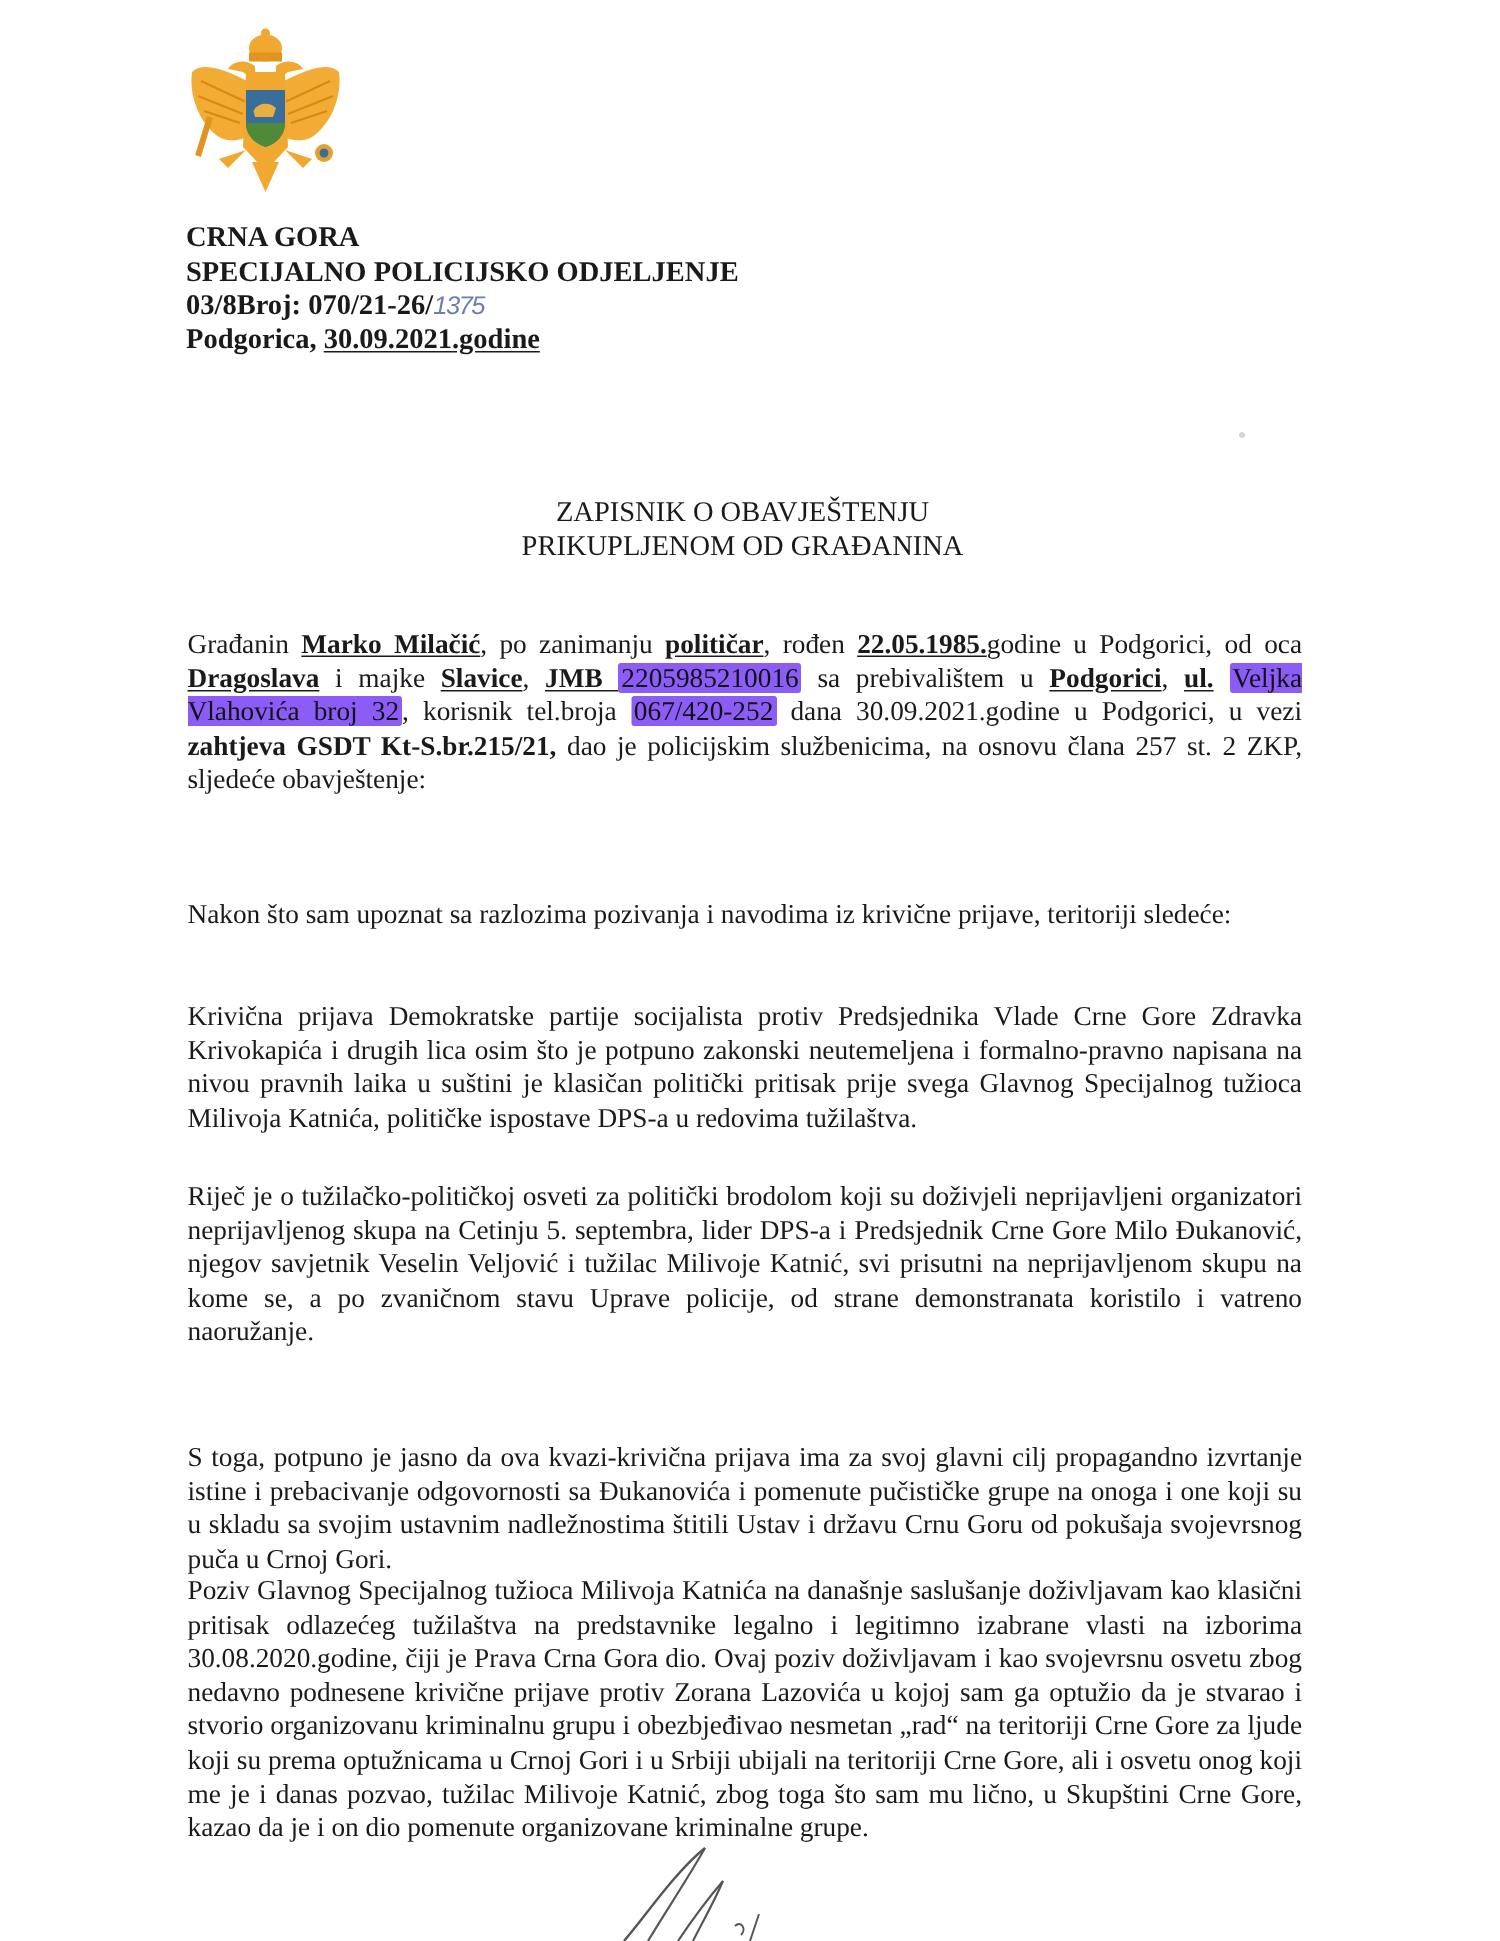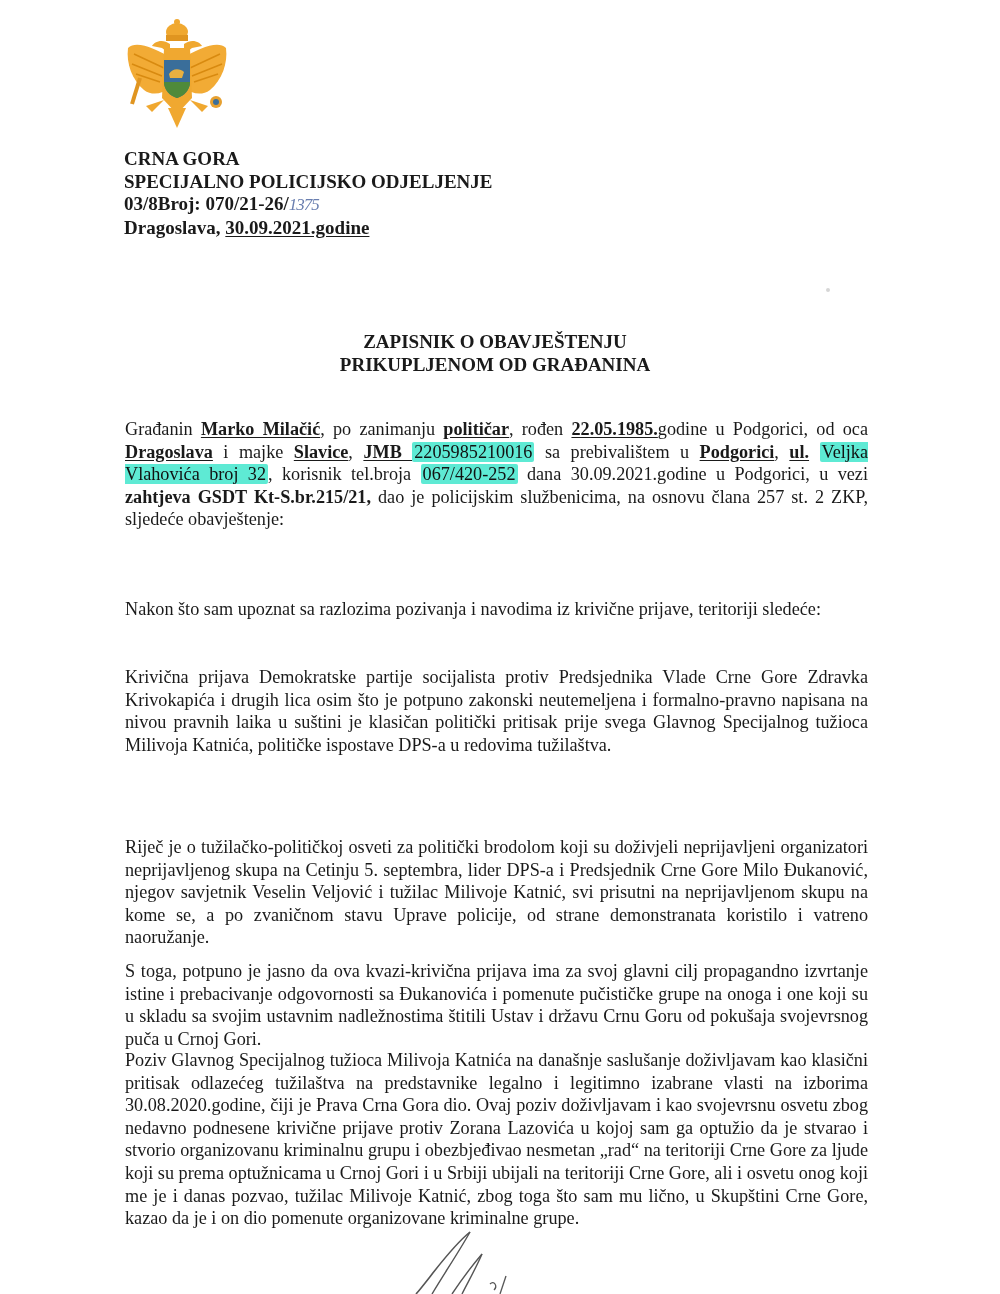--- a/index.html
+++ b/index.html
@@ -5,26 +5,26 @@
     html, body { margin: 0; padding: 0; background: #ffffff; }
     body {
       width: 1000px; height: 1294px; position: relative; overflow: hidden;
       font-family: "Liberation Serif", "DejaVu Serif", serif;
       color: #1a1a1a;
     }
     .page { position: absolute; left: 0; top: 0; width: 1000px; height: 1294px; }
     .crest { position: absolute; left: 124px; top: 18px; width: 106px; height: 112px; }
     .header { position: absolute; left: 124px; top: 148px; font-weight: bold; font-size: 19px; line-height: 22.6px; }
     .header div { white-space: nowrap; }
-    .handno { font-family: Liberation Serif, serif; font-weight: normal; font-style: italic; color: #6a7fb0; font-size: 17px; letter-spacing: -1px; }
+    .handno { font-family: Liberation Sans, sans-serif; font-weight: normal; font-style: italic; color: #6a7fb0; font-size: 17px; letter-spacing: -1px; }
     .u { text-decoration: underline; text-underline-offset: 2px; }
-    .title { position: absolute; left: 0; width: 990px; top: 330px; text-align: center; font-weight: bold; font-size: 19px; line-height: 23px; }
+    .title { position: absolute; left: 0; width: 990px; top: 330px; text-align: center; font-weight: normal; font-size: 19px; line-height: 23px; }
     .body { position: absolute; left: 125px; width: 743px; font-size: 18.2px; line-height: 22.6px; text-align: justify; }
     .p { margin: 0; }
-    .redact { background: #5eead4; color: #111; padding: 0 2px; border-radius: 2px; }
+    .redact { background: #8b5cf6; color: #111; padding: 0 2px; border-radius: 2px; }
     .b { font-weight: bold; }
     .sig { position: absolute; left: 410px; top: 1228px; width: 120px; height: 66px; }
     .dust { position: absolute; width: 4px; height: 4px; border-radius: 50%; background: #bbb; opacity: .6; }
   </style>
 </head>
 <body>
 
 <div class="page">
 
   <svg class="crest" viewBox="0 0 106 112">
@@ -58,21 +58,21 @@
     <path d="M66 82 L84 88 L78 94 Z" fill="#f0a830"></path>
   </svg>
 
   <div class="header">
     <div>CRNA  GORA</div>
     <div>SPECIJALNO POLICIJSKO ODJELJENJE</div>
     <div>
       <span>03/8Broj: 070/21-26/</span><span class="handno">1375</span>
     </div>
     <div>
-      <span>Dragoslava, </span><span class="u">30.09.2021.godine</span>
+      <span>Podgorica, </span><span class="u">30.09.2021.godine</span>
     </div>
   </div>
 
   <span class="dust" style="left:826px; top:288px;"></span>
 
   <div class="title">
     <div>ZAPISNIK O OBAVJEŠTENJU</div>
     <div>PRIKUPLJENOM OD GRAĐANINA</div>
   </div>
 
@@ -82,21 +82,21 @@
 
 
   <div class="body" style="top:598px;">
     <p class="p">Nakon što sam upoznat sa razlozima pozivanja i navodima iz krivične prijave, teritoriji sledeće:</p>
   </div>
 
   <div class="body" style="top:666px;">
     <p class="p">Krivična prijava Demokratske partije socijalista protiv Predsjednika Vlade Crne Gore Zdravka Krivokapića i drugih lica osim što je potpuno zakonski neutemeljena i formalno-pravno napisana na nivou pravnih laika  u suštini je klasičan politički pritisak prije svega Glavnog Specijalnog tužioca Milivoja Katnića, političke ispostave DPS-a u redovima tužilaštva.</p>
   </div>
 
-  <div class="body" style="top:836px;">
+  <div class="body" style="top:786px;">
     <p class="p">Riječ je o tužilačko-političkoj osveti za politički brodolom koji su doživjeli neprijavljeni organizatori neprijavljenog skupa na Cetinju 5. septembra, lider DPS-a i Predsjednik Crne Gore Milo Đukanović, njegov savjetnik Veselin Veljović i tužilac Milivoje Katnić, svi prisutni na neprijavljenom skupu na kome se, a po zvaničnom stavu Uprave policije, od strane demonstranata koristilo i vatreno naoružanje.</p>
   </div>
 
   <div class="body" style="top:960px;">
     <p class="p">S toga, potpuno je jasno da ova kvazi-krivična prijava ima za svoj glavni cilj propagandno izvrtanje istine i prebacivanje odgovornosti sa Đukanovića i pomenute pučističke grupe na onoga i one koji su u skladu sa svojim ustavnim nadležnostima štitili Ustav i državu Crnu Goru od pokušaja svojevrsnog puča u Crnoj Gori.</p>
   </div>
 
   <div class="body" style="top:1049px;">
     <p class="p">Poziv Glavnog Specijalnog tužioca Milivoja Katnića na današnje saslušanje doživljavam kao klasični pritisak odlazećeg tužilaštva na predstavnike legalno i legitimno izabrane vlasti na izborima 30.08.2020.godine, čiji je Prava Crna Gora dio. Ovaj poziv doživljavam i kao svojevrsnu osvetu zbog nedavno podnesene krivične prijave protiv Zorana Lazovića u kojoj sam ga optužio da je stvarao i stvorio organizovanu kriminalnu grupu i obezbjeđivao nesmetan „rad“ na teritoriji Crne Gore za ljude koji su prema optužnicama u Crnoj Gori i u Srbiji ubijali  na teritoriji Crne Gore, ali i osvetu onog koji me je i danas pozvao, tužilac Milivoje Katnić, zbog toga što sam mu lično, u Skupštini Crne Gore, kazao da je i on dio pomenute organizovane kriminalne grupe.</p>
   </div>

